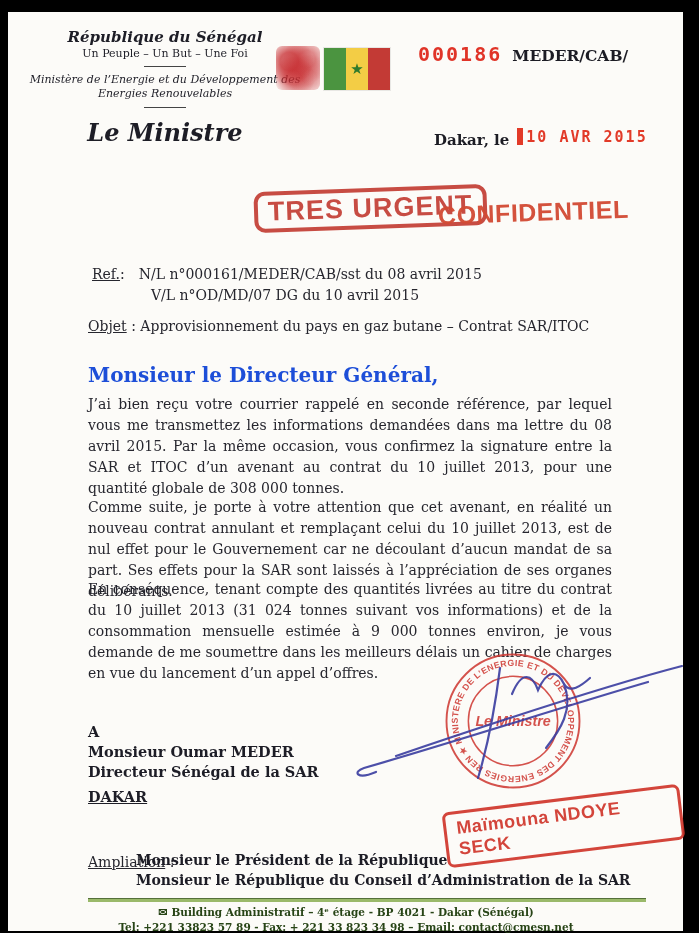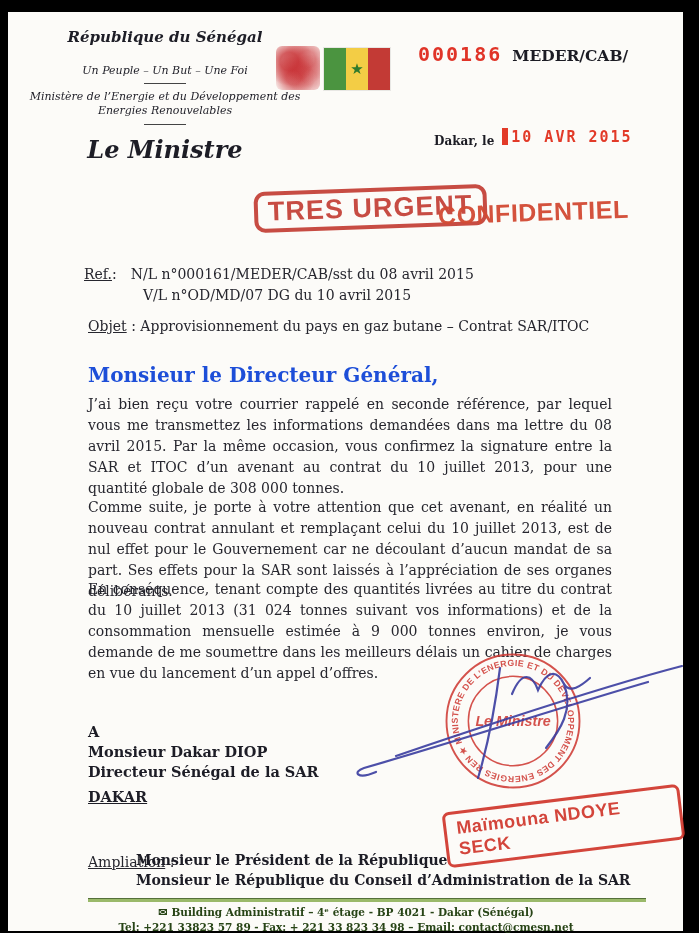--- a/index.html
+++ b/index.html
@@ -9,21 +9,21 @@
   }
   .page{
     position:absolute;left:8px;top:12px;width:675px;height:919px;
     background:#fcfbf8;
   }
   .abs{position:absolute;}
 
   
   .letterhead{left:14px;top:16px;width:286px;text-align:center;color:#1d1d26;}
   .republic{font-size:15px;font-weight:bold;font-style:italic;}
-  .motto{font-size:11px;font-style:italic;margin-top:18px;}
+  .motto{font-size:11px;margin-top:1px;}
   .lh-rule{width:42px;height:1px;background:#444;margin:6px auto 6px auto;}
   .ministry{font-size:11px;font-weight:normal;font-style:italic;line-height:1.25;}
   .office{font-size:24px;font-weight:bold;font-style:italic;margin-top:10px;}
 
   
   .smudge{
     left:268px;top:34px;width:44px;height:44px;border-radius:6px;
     background:
       radial-gradient(circle at 30% 35%, rgba(198,42,46,.75) 0 22%, transparent 58%),
       radial-gradient(circle at 70% 30%, rgba(198,42,46,.55) 0 20%, transparent 55%),
@@ -37,41 +37,41 @@
   .band-yellow{background:#f3cd45;display:flex;align-items:center;justify-content:center;}
   .band-red{background:#c33a35;}
   .flag-star{color:#2f7a2c;font-size:15px;line-height:1;}
 
   .numrow{left:410px;top:30px;display:flex;align-items:baseline;gap:10px;}
   .stampnum{font-family:"DejaVu Sans Mono", monospace;font-weight:bold;font-size:20px;
     letter-spacing:2px;color:#e03428;}
   .stampcode{font-size:15.5px;font-weight:bold;color:#1c1c24;}
 
   .daterow{left:426px;top:116px;display:flex;align-items:baseline;gap:8px;}
-  .datelabel{font-size:12px;font-weight:bold;color:#1c1c24;}
+  .datelabel{font-size:15px;font-weight:bold;color:#1c1c24;}
   .datestamp{display:flex;align-items:flex-start;gap:3px;color:#e23a28;}
   .datemark{width:6px;height:17px;background:#e23a28;display:inline-block;}
   .datetext{font-family:"DejaVu Sans Mono", monospace;font-weight:bold;font-size:15px;letter-spacing:2px;}
 
   
   .urgent{
     left:246px;top:176px;transform:rotate(-2deg);
     border:4px solid #c23a30;border-radius:11px;padding:1px 10px;
     color:#c23a30;font-family:"Liberation Sans", sans-serif;font-weight:bold;
     font-size:27px;letter-spacing:1px;opacity:.9;
   }
   .confidentiel{
     left:430px;top:186px;transform:rotate(-2deg);
     color:#d24a33;font-family:"Liberation Sans", sans-serif;font-weight:bold;
     font-size:25px;letter-spacing:.5px;opacity:.95;
   }
 
   
   .bodytext{color:#26262e;font-size:14px;}
-  .refblock{left:76px;top:252px;width:530px;line-height:21px;}
+  .refblock{left:84px;top:252px;width:530px;line-height:21px;}
   .reflabel{text-decoration:underline;}
   .refline1{display:flex;gap:14px;}
   .refline2{padding-left:59px;}
   .objrow{left:80px;top:306px;width:540px;}
   .objlabel{text-decoration:underline;}
 
   .salutation{left:80px;top:351px;font-weight:bold;font-size:20px;color:#1d4ed8;}
   .para{width:524px;line-height:21px;text-align:justify;}
   .p1{left:80px;top:382px;}
   .p2{left:80px;top:485px;}
@@ -178,21 +178,21 @@
       <path d="M 150,40 C 146,72 138,117 128,150"></path>
       <path d="M 162,66 C 172,42 182,46 188,62 C 196,44 206,40 214,56 C 220,66 231,58 240,50"></path>
       <path d="M 214,56 C 224,82 210,102 196,120"></path>
     </g>
   </svg>
 
   <div class="abs namestamp">Maïmouna NDOYE SECK</div>
 
   <div class="abs addressee">
     <div>A</div>
-    <div>Monsieur Dakar DIOP</div>
+    <div>Monsieur Oumar MEDER</div>
     <div>Directeur Sénégal de la SAR</div>
   </div>
   <div class="abs dakar">DAKAR</div>
 
   <div class="abs ampl-label">
     <span class="ul">Ampliation</span><span> :</span>
   </div>
   <div class="abs ampl-items">
     <div>Monsieur le Président de la République</div>
     <div>Monsieur le République du Conseil d’Administration de la SAR</div>

